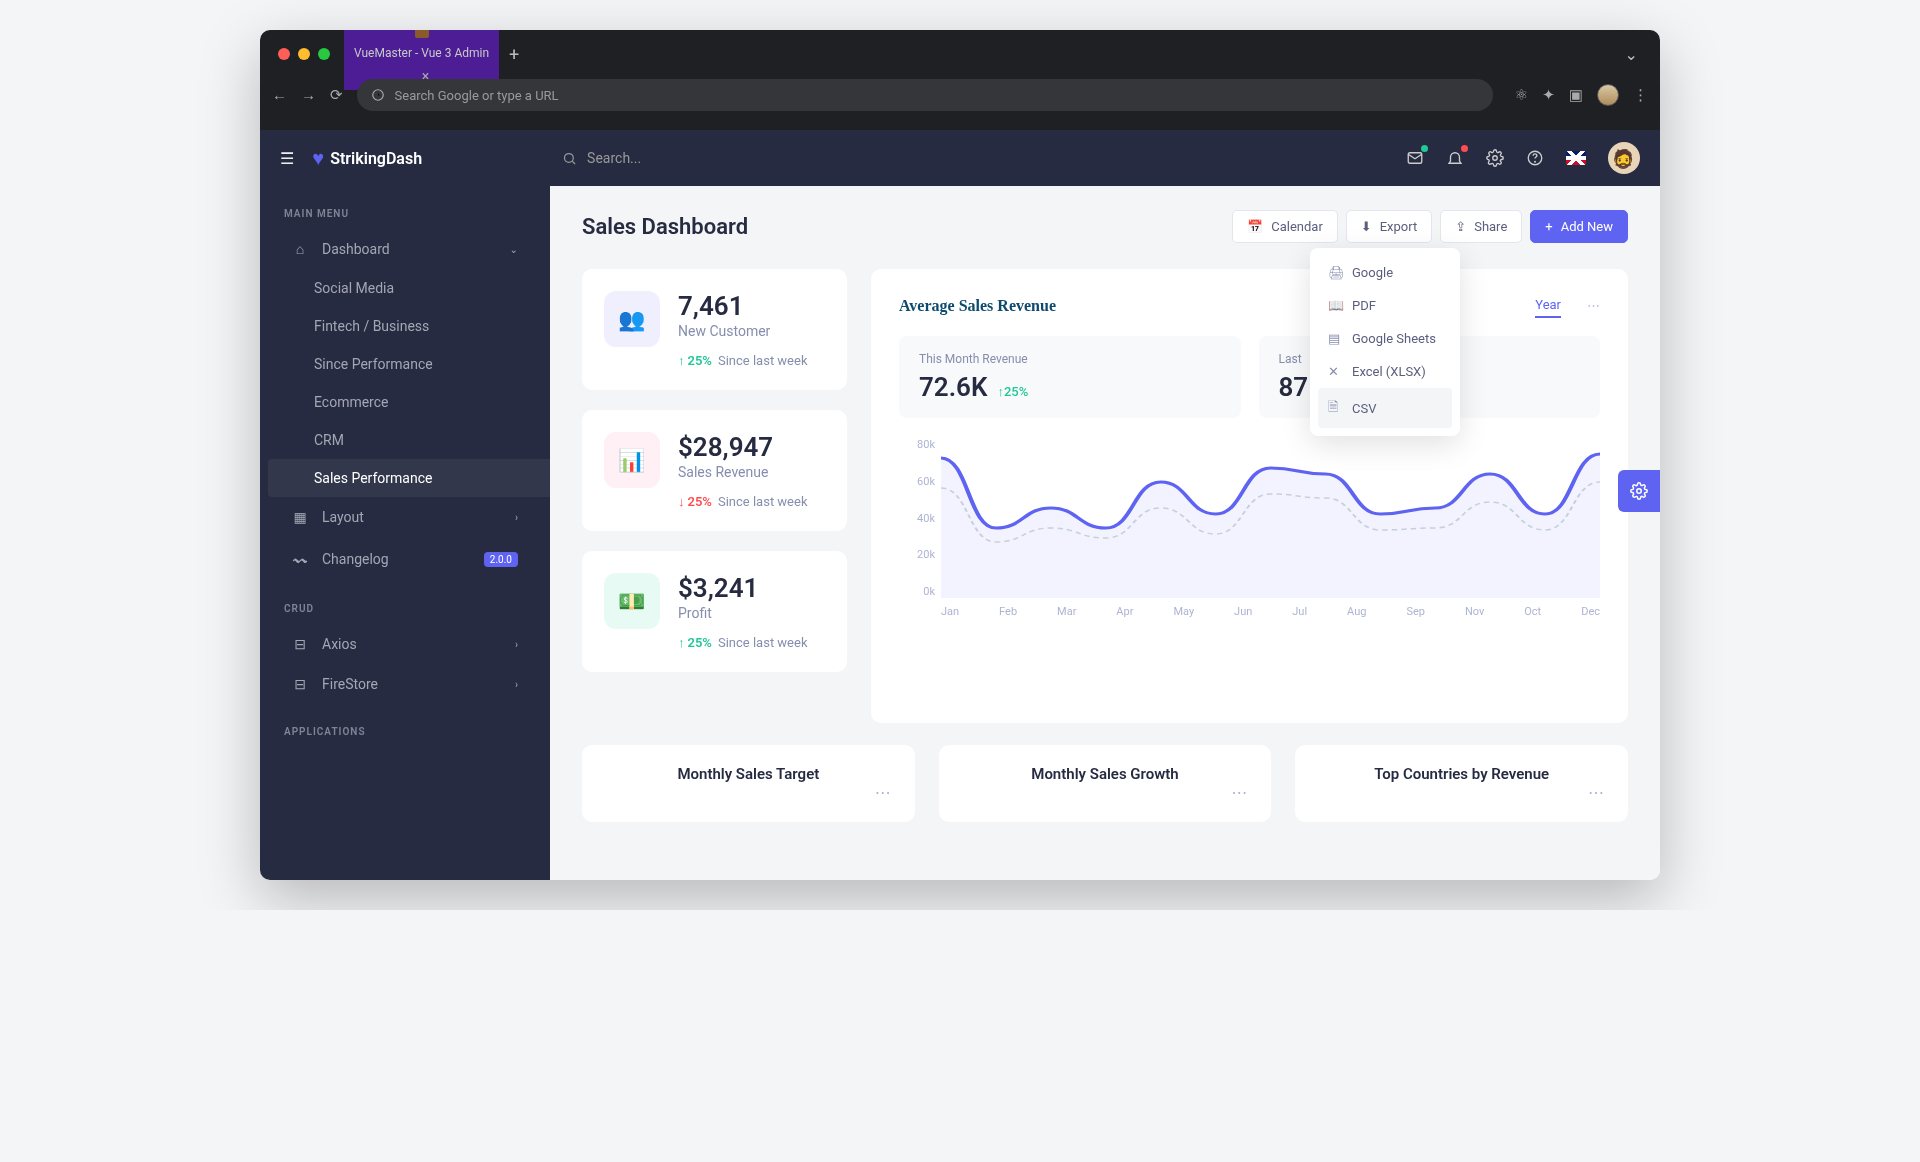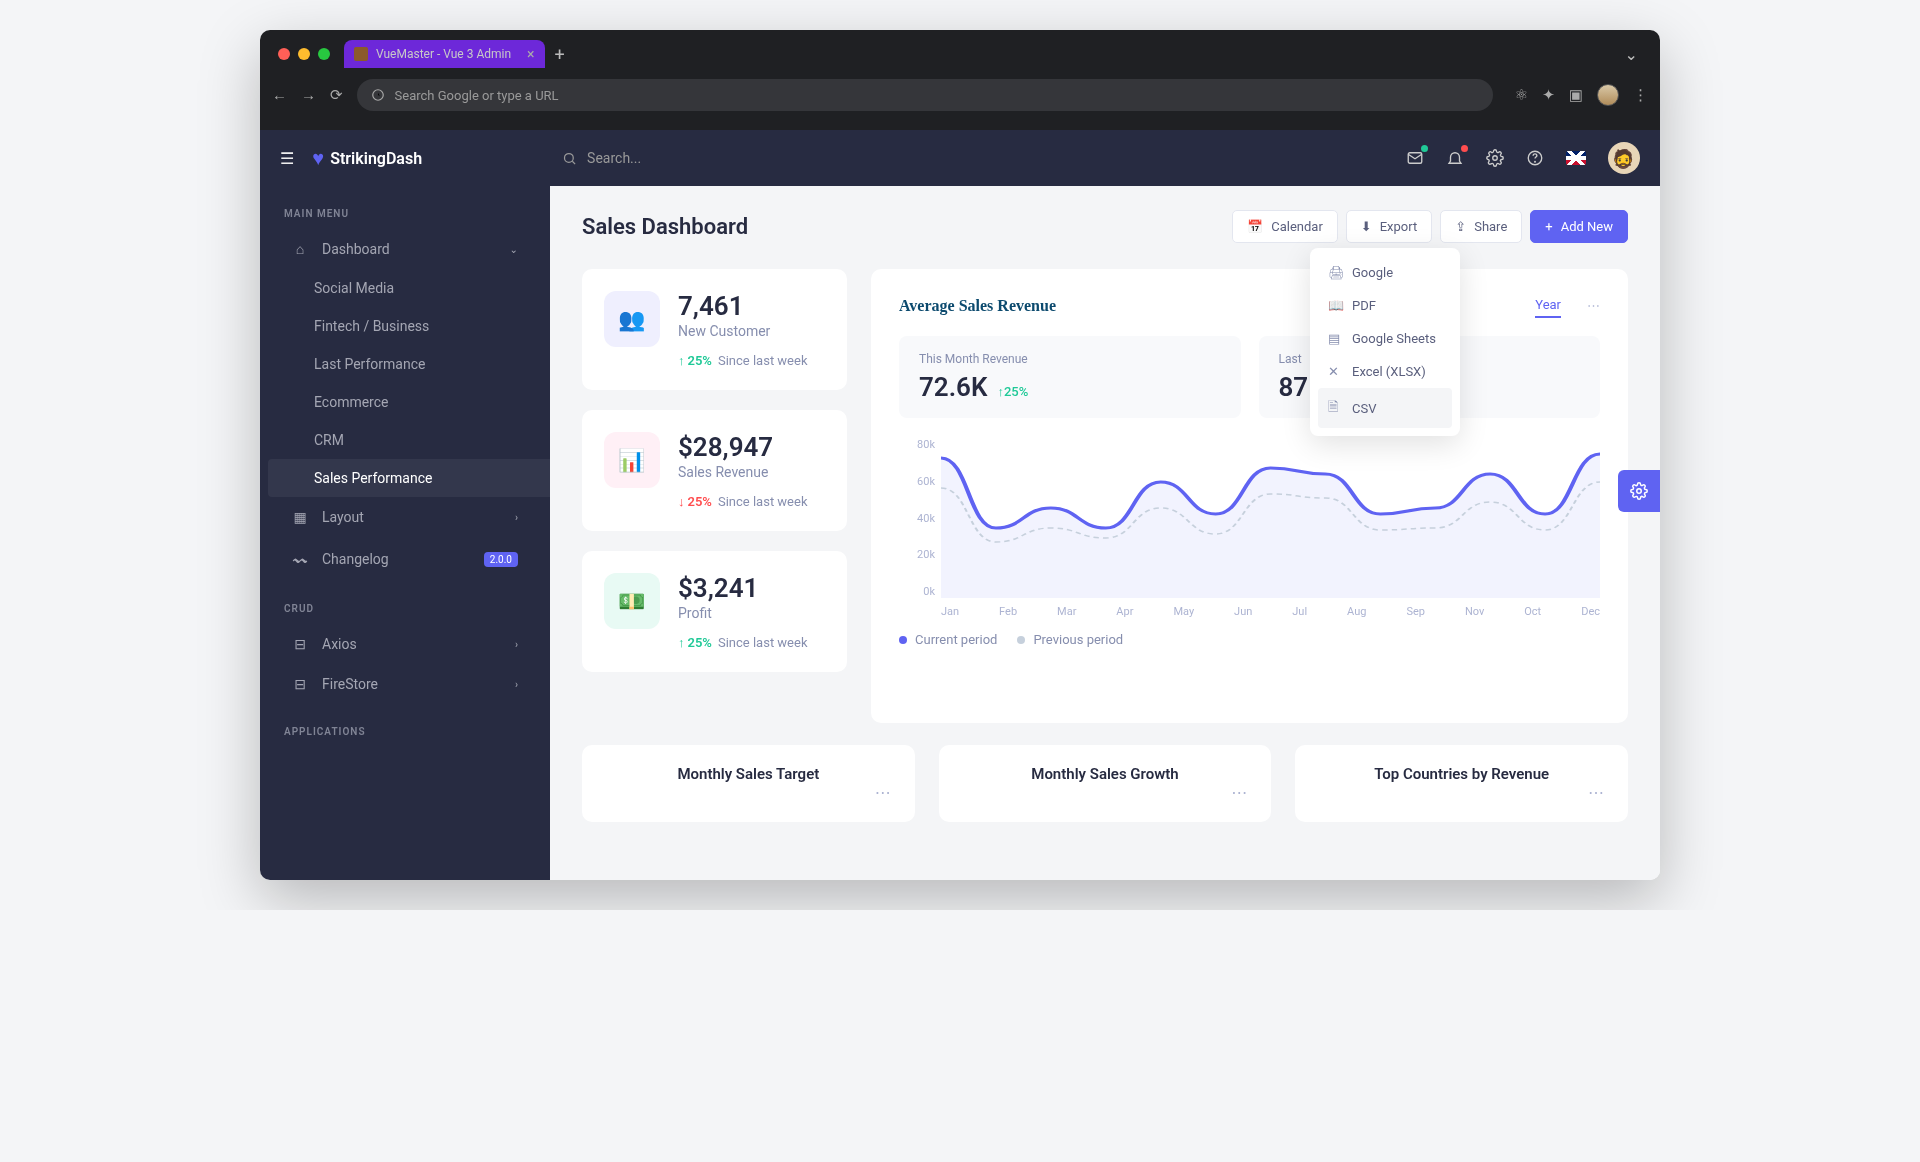--- a/index.html
+++ b/index.html
@@ -7,21 +7,21 @@
 .window { width: 1400px; height: 850px; margin: 30px auto; background: #fff; border-radius: 10px; box-shadow: 0 20px 60px rgba(0,0,0,0.25); overflow: hidden; position: relative; }
 
 
 .browser-top { background: #1f2023; height: 100px; }
 .tab-bar { display: flex; align-items: center; height: 40px; padding: 8px 10px 0; }
 .traffic { display: flex; gap: 8px; margin-right: 14px; margin-left: 8px; }
 .dot { width: 12px; height: 12px; border-radius: 50%; }
 .dot.red { background: #ff5f57; }
 .dot.yellow { background: #febc2e; }
 .dot.green { background: #28c840; }
-.tab { background: #6d28d9; color: #c8c8c8; display: flex; align-items: center; gap: 8px; padding: 6px 10px; border-radius: 8px 8px 0 0; font-size: 12px; }
+.tab { background: #4c1d95; color: #c8c8c8; display: flex; align-items: center; gap: 8px; padding: 6px 10px; border-radius: 8px 8px 0 0; font-size: 12px; flex-direction: column; }
 .tab .favicon { width: 14px; height: 14px; background: #8b5a2b; border-radius: 2px; }
 .tab .close { color: #aaa; cursor: pointer; font-size: 14px; margin-left: 8px; }
 .new-tab { color: #bbb; margin-left: 10px; font-size: 18px; cursor: pointer; }
 .chev-more { margin-left: auto; color: #bbb; margin-right: 12px; }
 .addr-bar { display: flex; align-items: center; height: 50px; padding: 0 12px; gap: 14px; }
 .nav-ic { color: #aaa; font-size: 15px; cursor: pointer; }
 .url-field { flex: 1; background: #35363a; border-radius: 20px; height: 32px; display: flex; align-items: center; padding: 0 14px; gap: 10px; margin-right: 8px; }
 .url-field .ph { color: #9a9a9a; font-size: 13px; }
 .ext-ic { color: #aaa; font-size: 15px; cursor: pointer; }
 .avatar-sm { width: 22px; height: 22px; border-radius: 50%; background: linear-gradient(#d9c8a7,#b08c5a); border: 1px solid #555; }
@@ -210,21 +210,21 @@
     <div class="sidebar">
       <div class="sb-section">MAIN MENU</div>
       <div class="sb-item">
         <span class="ic">⌂</span>
         <span>Dashboard</span>
         <span class="chev">⌄</span>
       </div>
       <div class="sb-sub">
         <div class="sub-item">Social Media</div>
         <div class="sub-item">Fintech / Business</div>
-        <div class="sub-item">Last Performance</div>
+        <div class="sub-item">Since Performance</div>
         <div class="sub-item">Ecommerce</div>
         <div class="sub-item">CRM</div>
         <div class="sub-item active" style="position:relative;z-index:1">Sales Performance</div>
       </div>
       <div class="sb-item">
         <span class="ic">▦</span>
         <span>Layout</span>
         <span class="chev">›</span>
       </div>
       <div class="sb-item">
@@ -377,30 +377,20 @@
                   <span>May</span>
                   <span>Jun</span>
                   <span>Jul</span>
                   <span>Aug</span>
                   <span>Sep</span>
                   <span>Nov</span>
                   <span>Oct</span>
                   <span>Dec</span>
               </div>
             </div>
-            <div class="legend">
-              <div class="li">
-                  <span class="sw purple"></span>
-                  <span>Current period</span>
-                </div>
-              <div class="li">
-                  <span class="sw gray"></span>
-                  <span>Previous period</span>
-                </div>
-            </div>
           </div>
         </div>
       </div>
 
       <div class="bottom-row">
         <div class="small-card">
           <div class="hd">
               <h4>Monthly Sales Target</h4>
               <span class="more-ic" style="margin-left:auto">⋯</span>
             </div>

